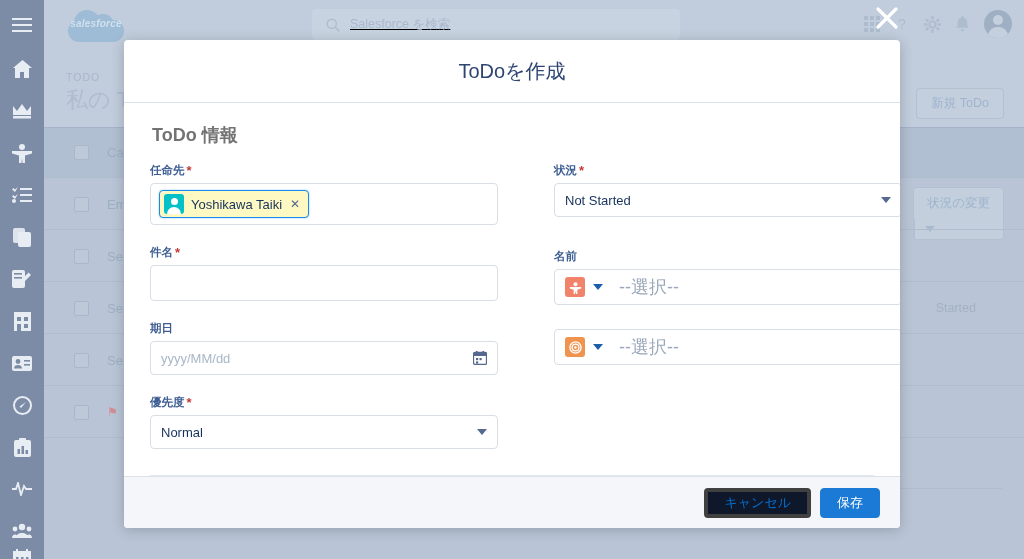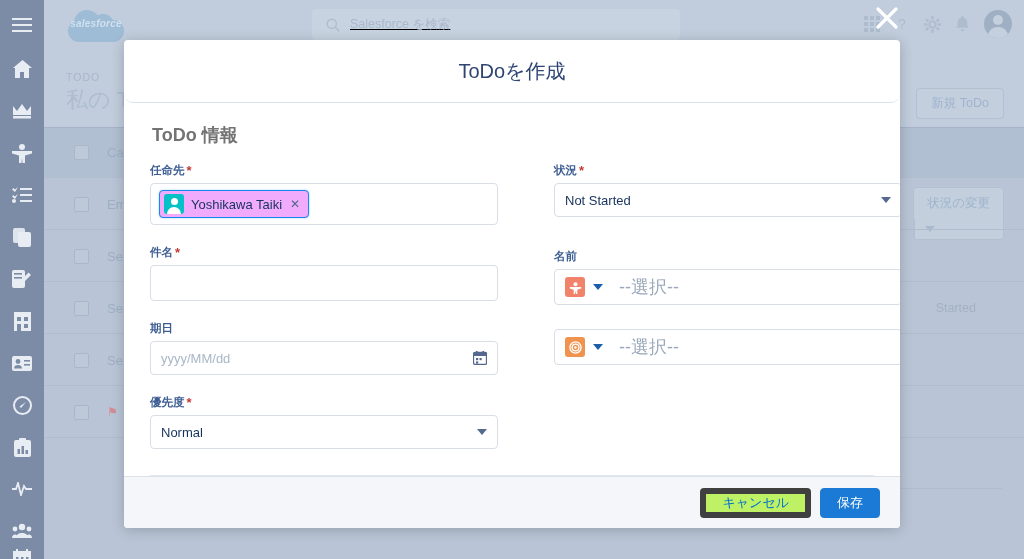--- a/index.html
+++ b/index.html
@@ -174,21 +174,21 @@
     width: 776px; height: 488px;
     background: #ffffff;
     border-radius: 4px;
     box-shadow: 0 2px 14px rgba(0,0,0,.20);
     display: flex; flex-direction: column;
     overflow: hidden;
   }
   .modal-header {
     height: 63px; flex: none;
     border-bottom: 1px solid #dbe1ea;
-    display: flex; align-items: center; justify-content: center; border-radius: 9px;
+    display: flex; align-items: center; justify-content: center;
   }
   .modal-title {
     font-size: 20px; color: #2e4573; font-weight: 400;
   }
   .modal-body {
     flex: 1 1 auto;
     padding: 20px 26px 0 26px;
     overflow: hidden;
   }
   .section-title {
@@ -223,21 +223,21 @@
   .lookup-box {
     height: 42px; width: 100%;
     border: 1px solid #d8dde6; border-radius: 4px;
     background: #fff;
     display: flex; align-items: center; padding: 0 8px;
   }
   .pill {
     display: inline-flex; align-items: center; gap: 7px;
     height: 28px; padding: 0 7px 0 4px;
     border: 1px solid #1589ee; border-radius: 4px;
-    background: #f0abfc;
+    background: #fef9c3;
     box-shadow: 0 0 2px rgba(21,137,238,.45);
   }
   .pill-avatar {
     width: 20px; height: 20px; border-radius: 3px;
     background: #04c0c7; position: relative; overflow: hidden;
     flex: none;
   }
   .pill-avatar .h {
     position: absolute; left: 6.5px; top: 3.5px;
     width: 7px; height: 7px; border-radius: 50%; background: #fff;
@@ -303,21 +303,21 @@
     display: flex; align-items: center; justify-content: flex-end;
     padding-right: 20px; gap: 9px;
   }
   .btn {
     height: 30px; padding: 0 16px;
     border-radius: 4px; font-size: 13px;
     display: flex; align-items: center; justify-content: center;
     cursor: pointer;
   }
   .btn-neutral {
-    background: #bef264; border: 6px solid #404040; color: #0070d2;
+    background: #0f172a; border: 4px solid #404040; color: #0070d2;
   }
   .btn-brand {
     background: #1b7ad6; border: 1px solid #1b7ad6; color: #fff;
   }
 
   .modal-close {
     position: absolute; left: 872px; top: 3px;
     width: 30px; height: 30px;
     display: flex; align-items: center; justify-content: center;
     cursor: pointer;

